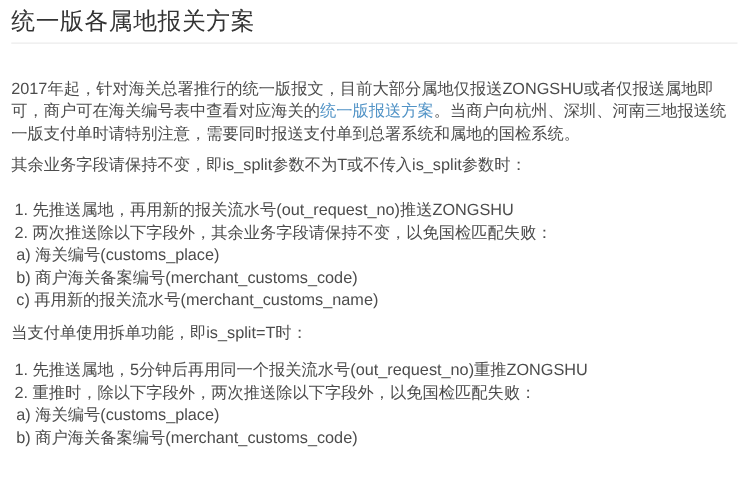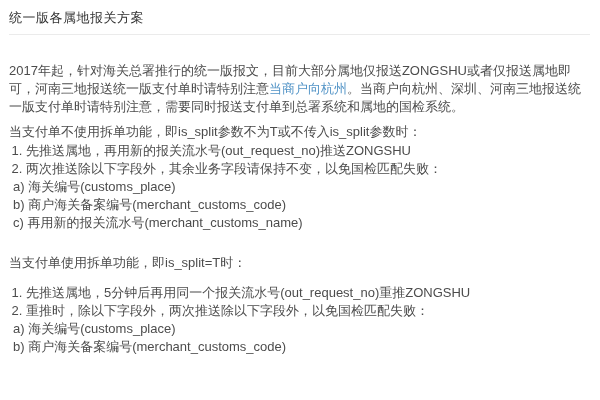--- a/index.html
+++ b/index.html
@@ -13,21 +13,21 @@
     overflow: hidden;
     font-family: "Liberation Sans", "DejaVu Sans", sans-serif;
     font-size: 13px;
     color: var(--color-body, #4c4c4c);
   }
   .content {
     padding: 7px 10px 0 9px;
   }
   .page-title {
     margin: 0;
-    font-size: 13px;
+    font-size: 19px;
     line-height: 22px;
     font-weight: 400;
     color: var(--color-heading, #333333);
     padding-bottom: 5px;
     border-bottom: 1px solid var(--color-divider, #ebebeb);
     letter-spacing: 0.5px;
   }
   p {
     margin: 0;
     line-height: 18px;
@@ -42,24 +42,24 @@
   }
   .method-line {
     margin-top: 10px;
     font-weight: 700;
     color: var(--color-heading, #333333);
   }
   .condition {
     margin-top: 7px;
   }
   .condition-2 {
-    margin-top: 22px;
+    margin-top: 8px;
   }
   .list-block {
-    margin-top: 1px;
+    margin-top: 18px;
   }
   .list-block-2 {
     margin-top: 12px;
   }
   .steps {
     margin: 0;
     padding: 0 0 0 17px;
     list-style: decimal outside;
   }
   .steps li {
@@ -70,24 +70,24 @@
     line-height: 18px;
   }
 </style>
 </head>
 <body>
 
 <div class="content">
 
   <h1 class="page-title">统一版各属地报关方案</h1>
 
-  <p class="intro"><span>2017年起，针对海关总署推行的统一版报文，目前大部分属地仅报送ZONGSHU或者仅报送属地即可，河南三地报送统一版支付单时请特别注意</span><a class="doc-link">当商户向杭州</a><span>。当商户向杭州、深圳、河南三地报送统一版支付单时请特别注意，需要同时报送支付单到总署系统和属地的国检系统。</span></p>
+  <p class="intro"><span>2017年起，针对海关总署推行的统一版报文，目前大部分属地仅报送ZONGSHU或者仅报送属地即可，商户可在海关编号表中查看对应海关的</span><a class="doc-link">统一版报送方案</a><span>。当商户向杭州、深圳、河南三地报送统一版支付单时请特别注意，需要同时报送支付单到总署系统和属地的国检系统。</span></p>
 
 
-  <p class="condition">当支付单不使用拆单功能，即is_split参数不为T或不传入is_split参数时：</p>
+  <p class="condition">其余业务字段请保持不变，即is_split参数不为T或不传入is_split参数时：</p>
 
   <div class="list-block">
     <ol class="steps">
       <li>先推送属地，再用新的报关流水号(out_request_no)推送ZONGSHU</li>
       <li>两次推送除以下字段外，其余业务字段请保持不变，以免国检匹配失败：</li>
     </ol>
     <div class="field-line">a) 海关编号(customs_place)</div>
     <div class="field-line">b) 商户海关备案编号(merchant_customs_code)</div>
     <div class="field-line">c) 再用新的报关流水号(merchant_customs_name)</div>
   </div>

